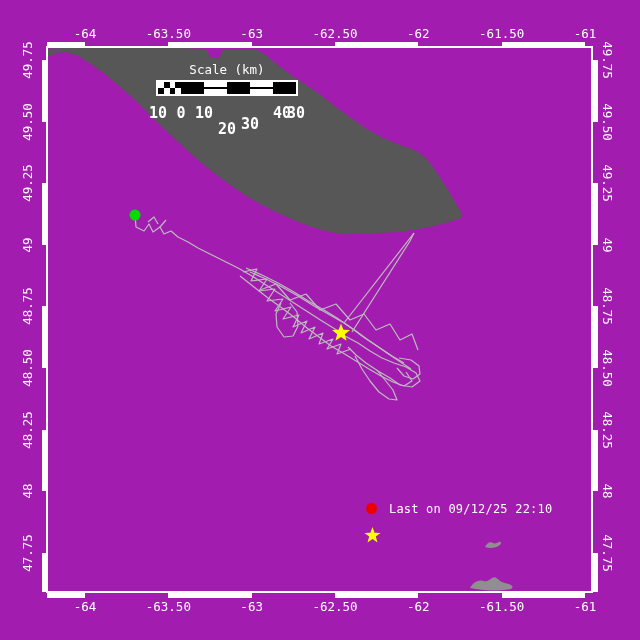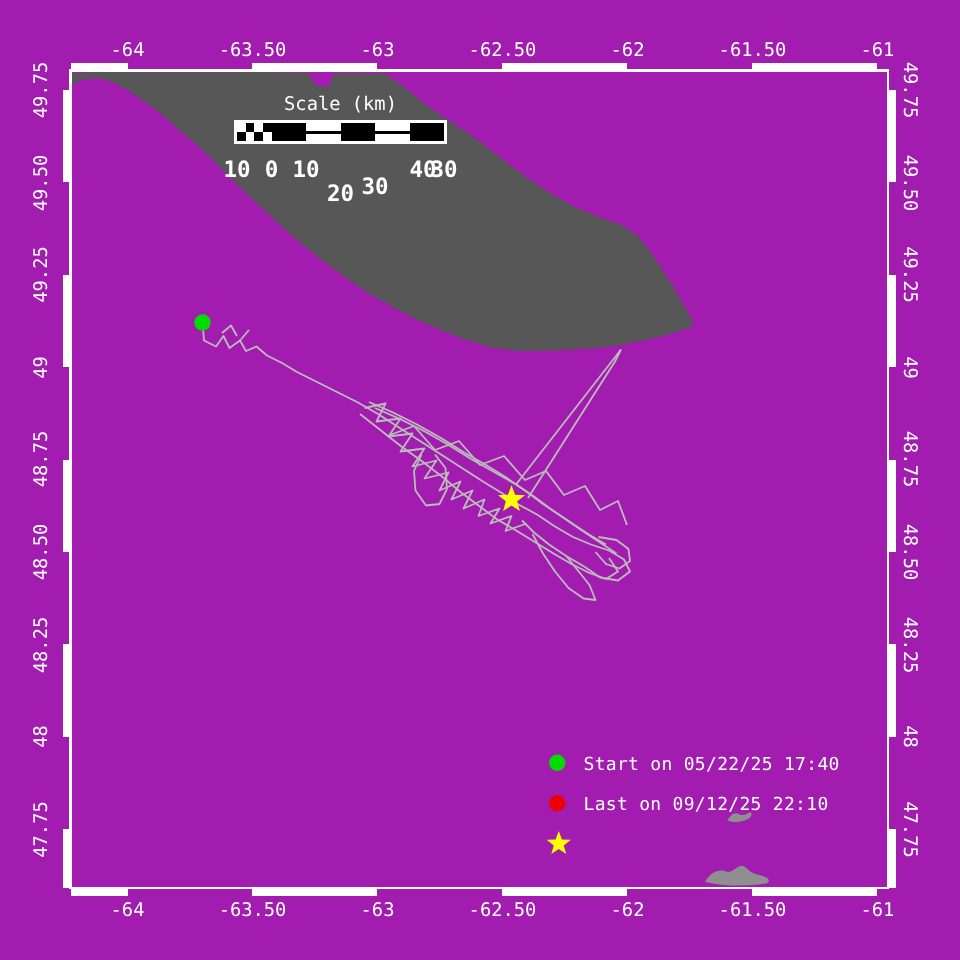--- a/index.html
+++ b/index.html
@@ -116,26 +116,20 @@
       <div class="scale-num" style="left: 250px; top: 124px;">30</div>
       <div class="scale-num" style="left: 282px; top: 113px;">40</div>
       <div class="scale-num" style="left: 296px; top: 113px;">30</div>
     </div>
 
   <div class="scale-title" style="left:227px;top:69px;">Scale (km)</div>
 
   <div id="legend">
     <div class="lrow">
       <svg class="lmark" width="17" height="17">
-        <circle cx="8.5" cy="8.5" r="5.5" fill="#00dc00"></circle>
-      </svg>
-      <span class="ltext">Start on 05/22/25 17:40</span>
-    </div>
-    <div class="lrow">
-      <svg class="lmark" width="17" height="17">
         <circle cx="8.5" cy="8.5" r="5.5" fill="#ee0000"></circle>
       </svg>
       <span class="ltext">Last on 09/12/25 22:10</span>
     </div>
     <div class="lrow">
       <svg class="lmark" width="19" height="19">
         <polygon id="legend-star" fill="#ffff00" points="9.5,1.0 11.6,6.7 17.6,6.9 12.8,10.6 14.5,16.4 9.5,13.0 4.5,16.4 6.2,10.6 1.4,6.9 7.4,6.7"></polygon>
       </svg>
     </div>
   </div>

